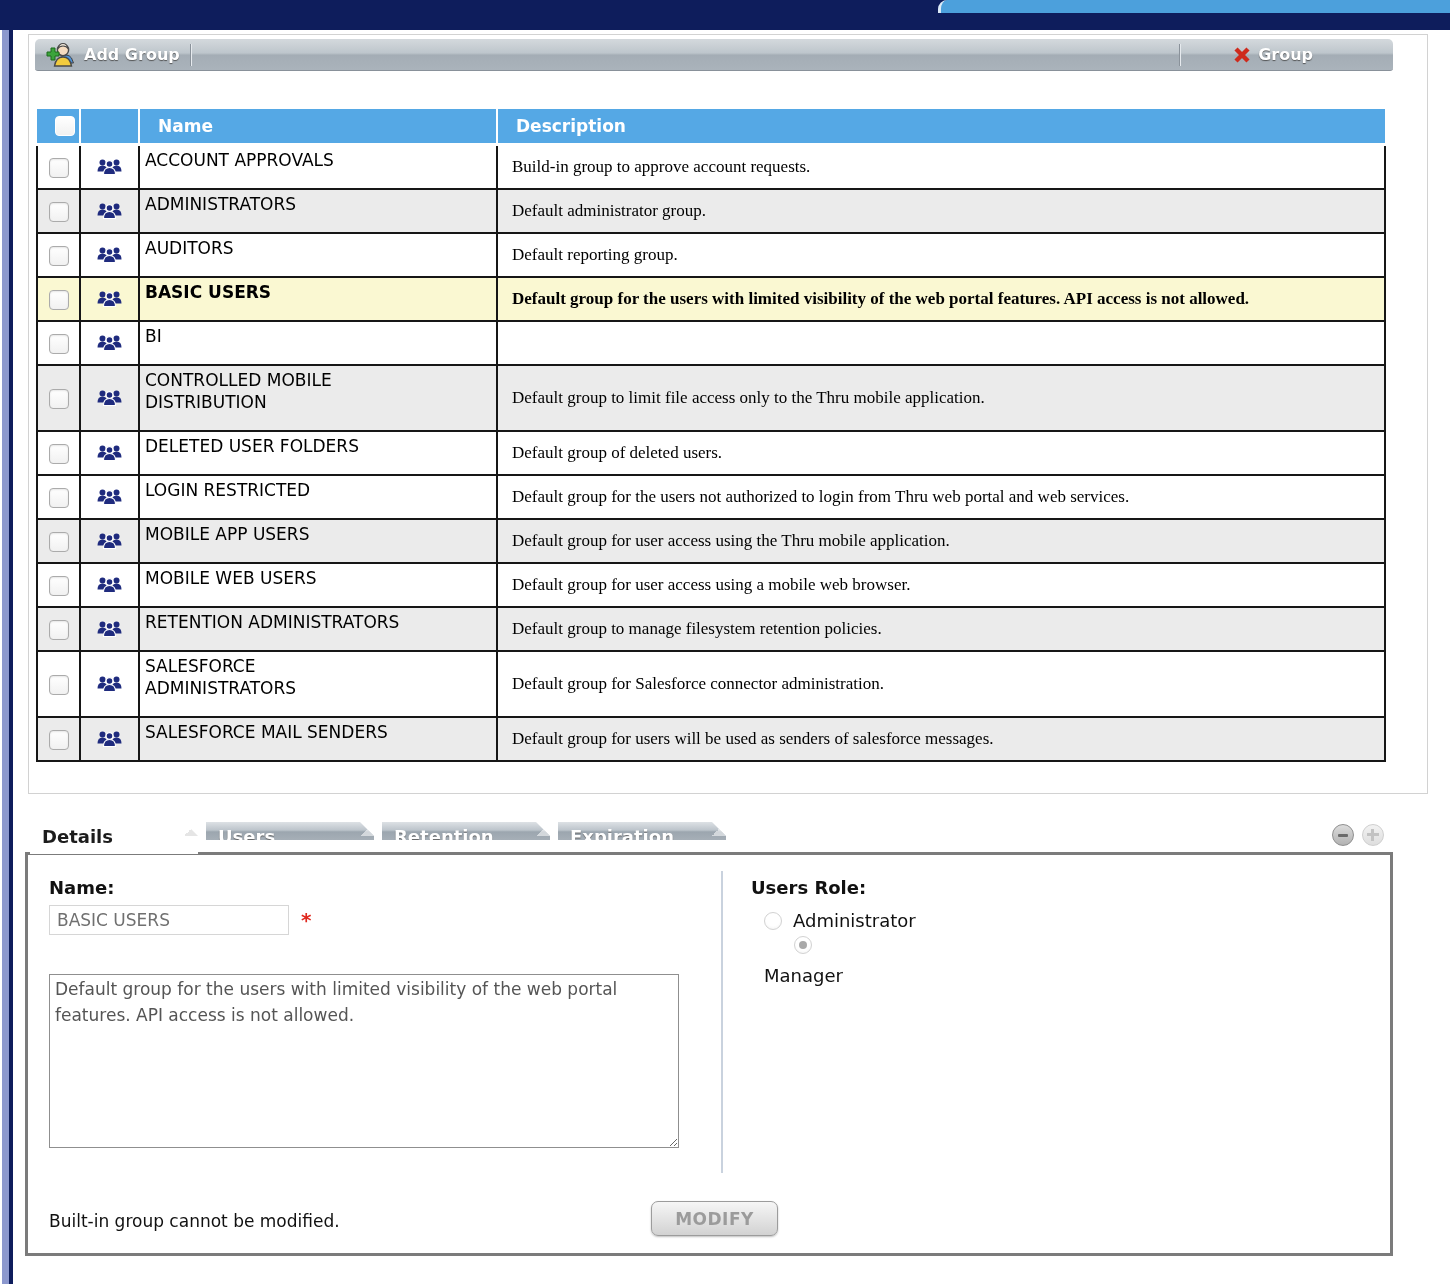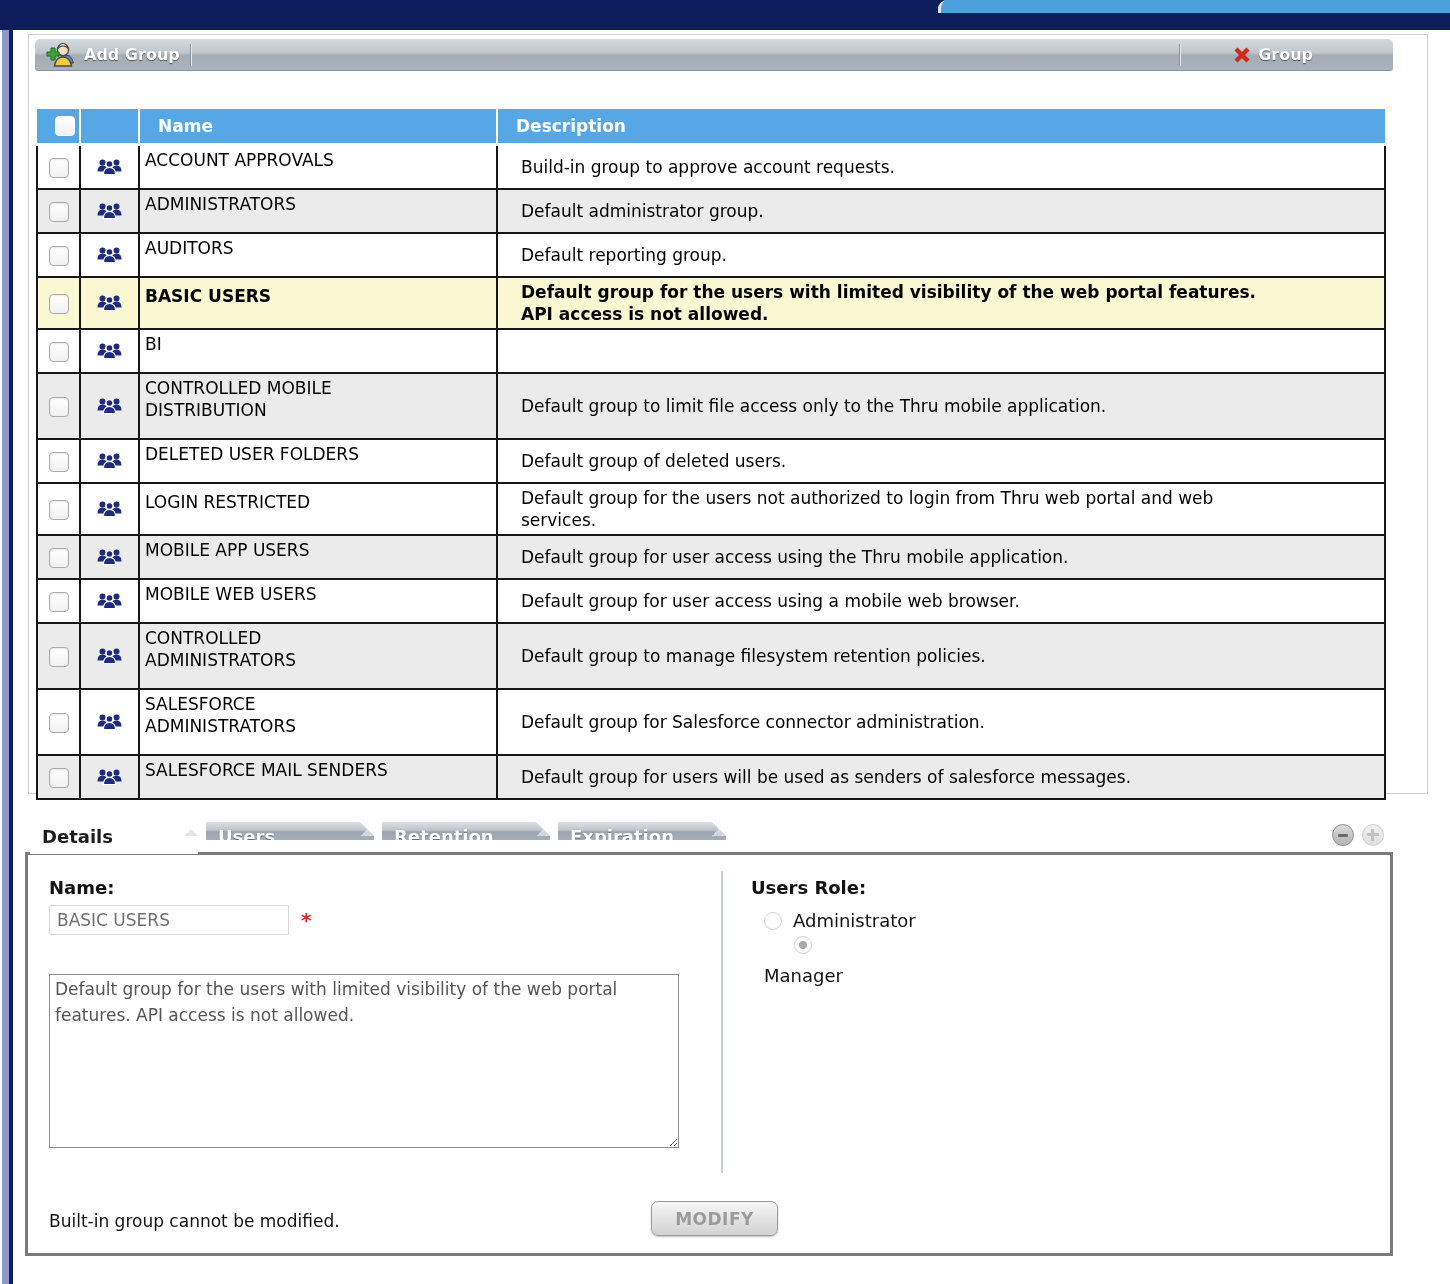--- a/index.html
+++ b/index.html
@@ -37,21 +37,21 @@
                      text-align:left; height:35px; padding:4px 18px;
                      border-bottom:3px solid #ffffff; border-left:2px solid #ffffff; }
   .groups-table th:first-child { border-left:none; }
   .groups-table td { border:2px solid #161616; height:40px; vertical-align:middle;
                      line-height:22px; }
   .col-check { width:43px; } .col-icon { width:59px; }
   .col-name { width:358px; }
   td.check-cell, th.check-cell { text-align:center; }
   td.icon-cell { text-align:center; }
   td.name-cell { padding:3px 85px 17px 5px; }
-  td.desc-cell { padding:3px 100px 3px 23px; }
+  td.desc-cell { padding:3px 100px 3px 14px;font-family:Liberation Serif, serif; }
   tr.row-a { background:#ffffff; }
   tr.row-b { background:#EBEBEB; }
   tr.selected { background:#FAF8D2; font-weight:bold; }
 
   .cbx { display:inline-block; width:20px; height:20px; border-radius:4px;
          border:1px solid #ABABAB; background:linear-gradient(180deg,#ffffff,#f1f1f1);
          box-shadow:inset 0 1px 2px rgba(0,0,0,.10); vertical-align:middle; }
   th .cbx { border-color:#fff; box-shadow:none; }
 
   
@@ -382,21 +382,21 @@
             <circle cx="20.5" cy="5.5" r="3"></circle>
             <path d="M15.5 14.5 q0 -6 5 -6 q5 0 5 6 z"></path>
           </g>
           <g fill="#1F2B7E" stroke="#ffffff" stroke-width="1.2">
             <circle cx="13.5" cy="7" r="3.4"></circle>
             <path d="M7.5 17.5 q0 -7 6 -7 q6 0 6 7 z"></path>
           </g>
         </svg>
       </span>
     </td>
-    <td class="name-cell">CONTROLLED ADMINISTRATORS</td>
+    <td class="name-cell">RETENTION ADMINISTRATORS</td>
     <td class="desc-cell">Default group to manage filesystem retention policies.</td>
   </tr>
         <tr class="row-a">
     <td class="check-cell"><span class="cbx"></span></td>
     <td class="icon-cell">
       <span>
         <svg width="27" height="21" viewBox="0 0 27 21" style="display:inline-block;vertical-align:middle;">
           <g fill="#1F2B7E">
             <circle cx="6.5" cy="5.5" r="3"></circle>
             <path d="M1.5 14.5 q0 -6 5 -6 q5 0 5 6 z"></path>

